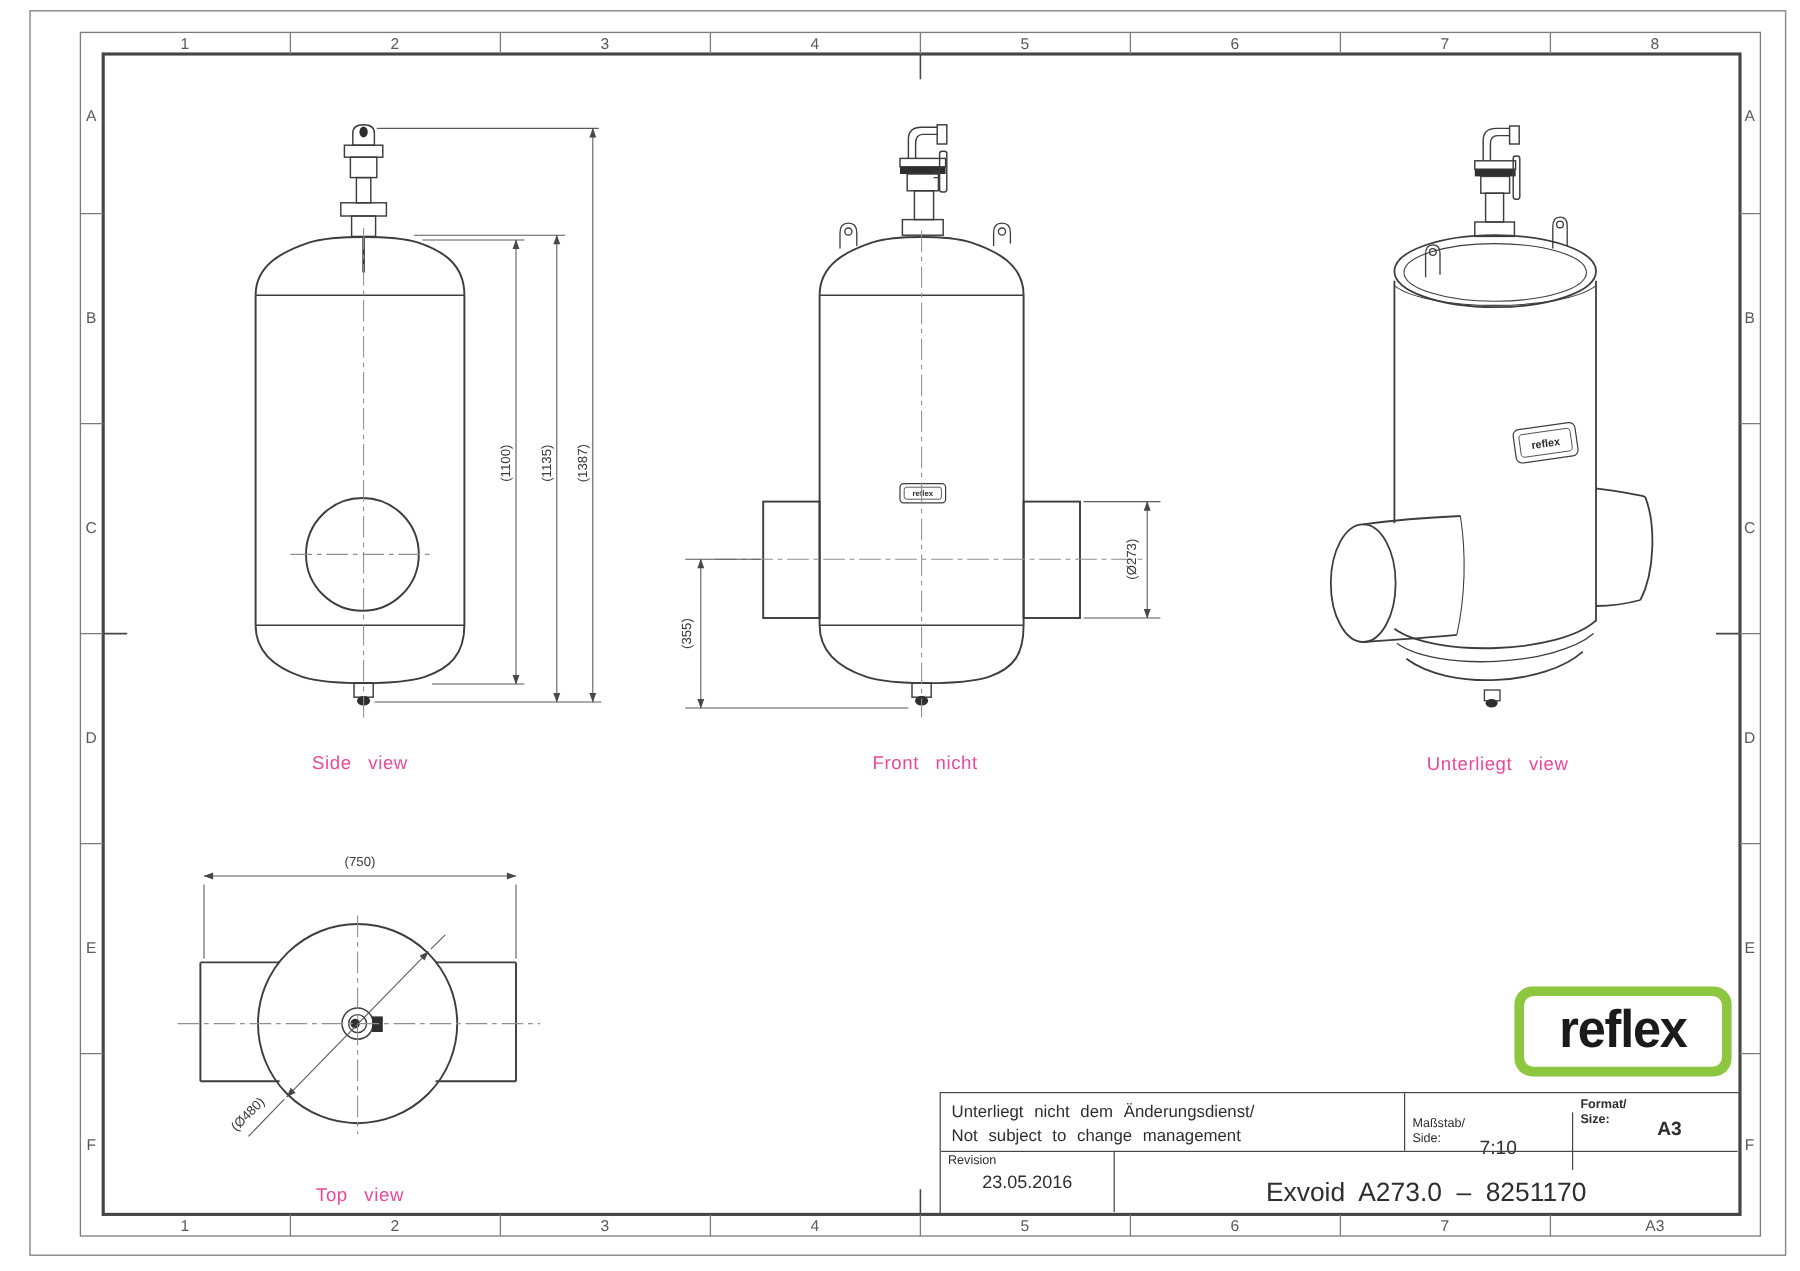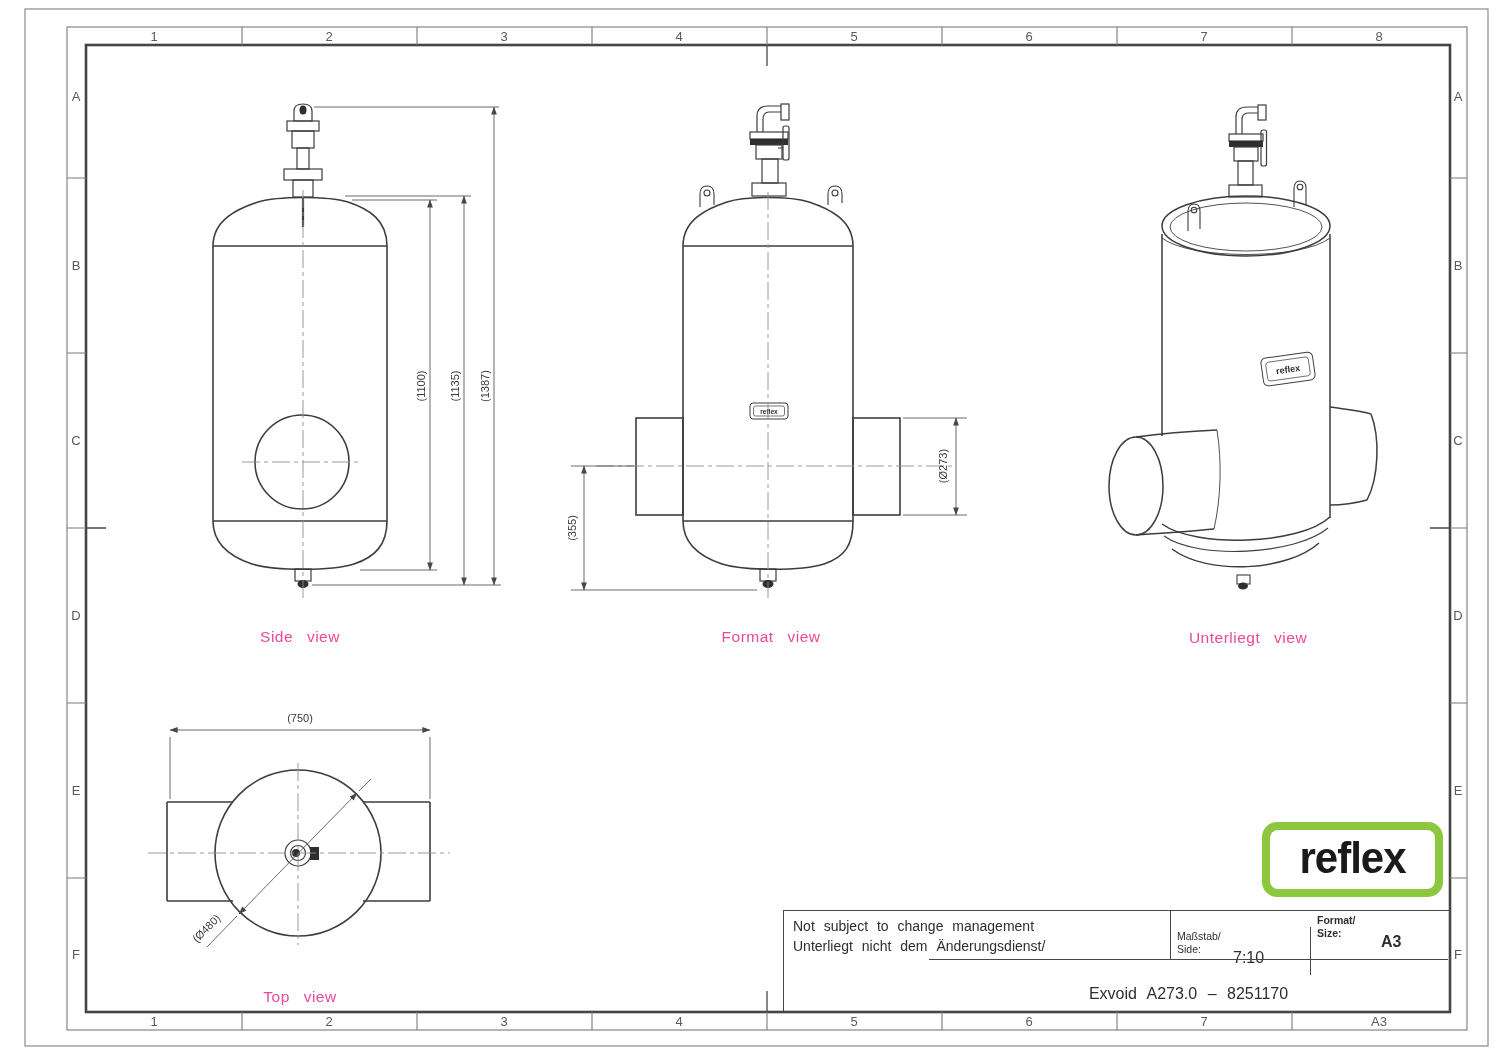--- a/index.html
+++ b/index.html
@@ -14,21 +14,21 @@
   .tblock{position:absolute;left:783px;top:910px;width:667px;height:102px;
           border:1.6px solid #474747;box-sizing:border-box;color:#2e2e2e;}
   .tcell{position:absolute;box-sizing:border-box;}
   .cell-note{left:0;top:0;width:387px;height:48px;border-right:1.4px solid #474747;
              padding:5px 0 0 9px;font-size:14px;line-height:20px;word-spacing:5px;white-space:nowrap;}
   .cell-scale{left:387px;top:16px;width:140px;height:48px;border-right:1.4px solid #474747;}
   .cell-format{left:527px;top:0;width:137px;height:48px;font-weight:bold;}
   .cell-rev{left:0;top:48px;width:145px;height:51px;border-top:1.4px solid #474747;
             border-right:1.4px solid #474747;}
   .cell-part{left:145px;top:48px;width:519px;height:68px;border-top:1.4px solid #474747;
-             display:flex;align-items:center;justify-content:center;font-size:16px;word-spacing:6px;}
+             display:flex;align-items:center;justify-content:center;font-size:22px;word-spacing:6px;}
   .mini{font-size:10.5px;line-height:12.5px;padding:3px 0 0 6px;color:#2e2e2e;}
   .bigval{position:absolute;font-size:16px;}
   .rev-date{text-align:center;font-size:15px;margin-top:3px;}
   
   .logo{position:absolute;left:1262px;top:822px;width:181px;height:75px;border-radius:15px;}
   .logo-inner{position:absolute;left:8px;top:8px;right:8px;bottom:8px;background:#fff;
               border-radius:8px;display:flex;align-items:center;justify-content:center;}
   .logo-text{font-size:42px;font-weight:800;color:#1a1a1a;letter-spacing:-1px;
              transform:scaleY(1.05);margin-top:-3px;}
 </style>
@@ -262,47 +262,51 @@
   <span class="glabel" style="left:76px;top:954px">F</span>
 
   <span class="glabel" style="left:1458px;top:96px">A</span>
   <span class="glabel" style="left:1458px;top:265px">B</span>
   <span class="glabel" style="left:1458px;top:440px">C</span>
   <span class="glabel" style="left:1458px;top:615px">D</span>
   <span class="glabel" style="left:1458px;top:790px">E</span>
   <span class="glabel" style="left:1458px;top:954px">F</span>
 
   <span class="caption" style="left:300px;top:637px">Side view</span>
-  <span class="caption" style="left:771px;top:637px">Format view</span>
+  <span class="caption" style="left:771px;top:637px">Front nicht</span>
   <span class="caption" style="left:1248px;top:638px">Unterliegt view</span>
   <span class="caption" style="left:300px;top:997px">Top view</span>
 
   <div class="logo" style="background:#8DC63F">
     <div class="logo-inner">
       <span class="logo-text">reflex</span>
     </div>
   </div>
 
   <div class="tblock">
     <div class="tcell cell-note">
+      <div>Unterliegt nicht dem Änderungsdienst/</div>
       <div>Not subject to change management</div>
-      <div>Unterliegt nicht dem Änderungsdienst/</div>
     </div>
     <div class="tcell cell-scale">
       <div class="mini">
         <div>Maßstab/</div>
         <div>Side:</div>
       </div>
       <span class="bigval" style="left:62px;top:22px">7:10</span>
     </div>
     <div class="tcell cell-format">
       <div class="mini">
         <div>Format/</div>
         <div>Size:</div>
       </div>
       <span class="bigval" style="left:70px;top:22px">A3</span>
     </div>
+    <div class="tcell cell-rev">
+      <div class="mini" style="padding-top:1px">Revision</div>
+      <div class="rev-date">23.05.2016</div>
+    </div>
     <div class="tcell cell-part">
       <span>Exvoid A273.0 – 8251170</span>
     </div>
   </div>
 
 </div>
 
 </body></html>

